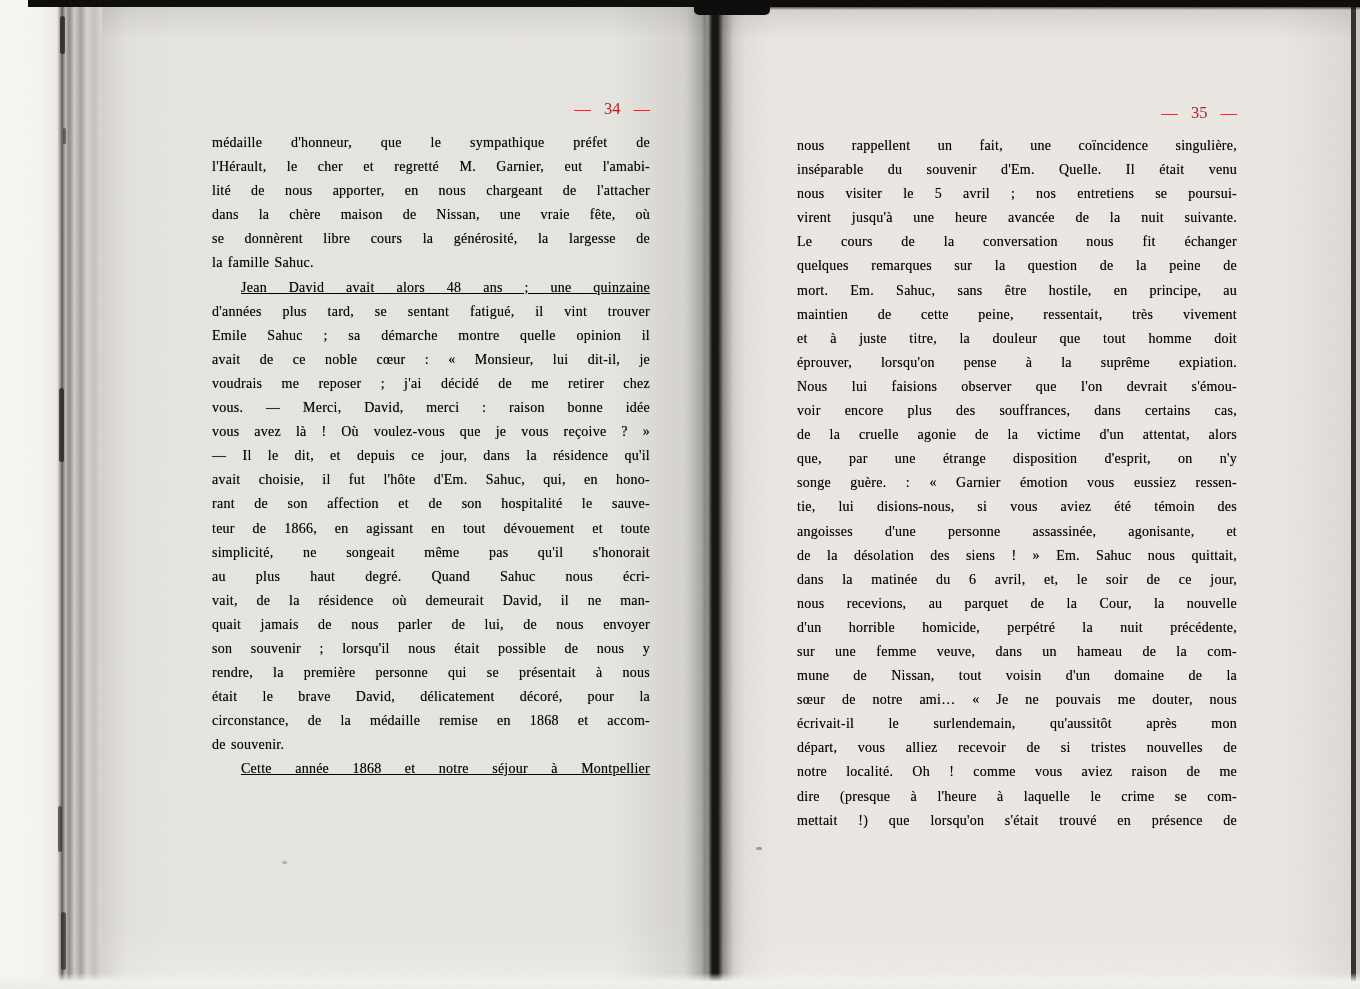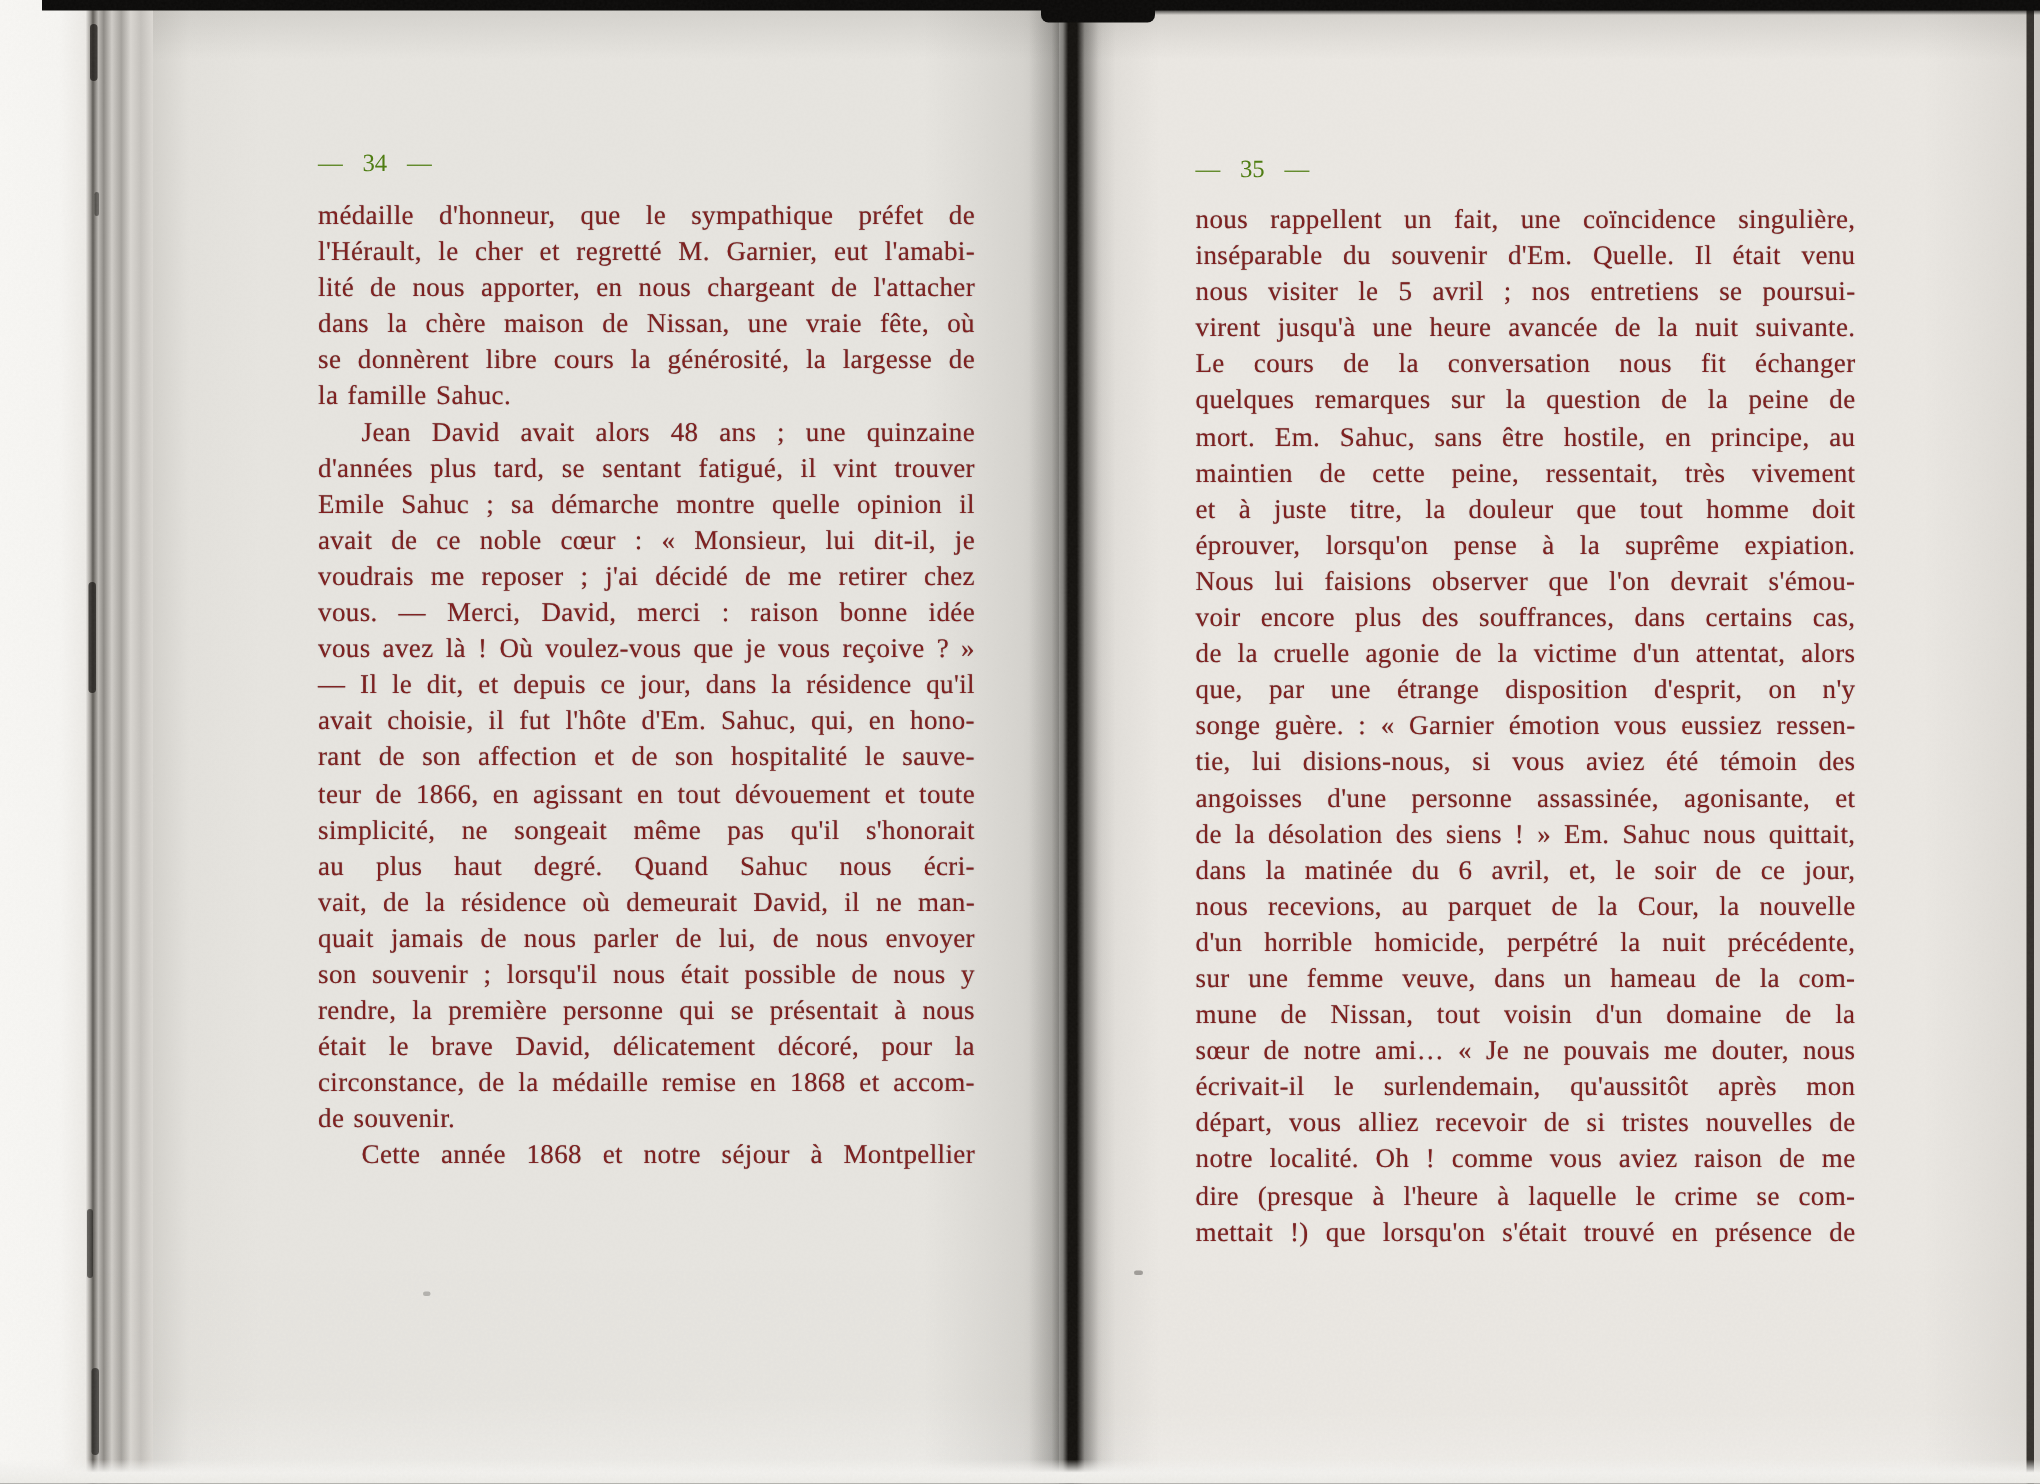--- a/index.html
+++ b/index.html
@@ -80,38 +80,38 @@
   .m1 { left: 60px; top: 16px;  width: 5px; height: 38px; }
   .m2 { left: 63px; top: 128px; width: 3px; height: 16px; opacity: 0.5; }
   .m3 { left: 59px; top: 388px; width: 5px; height: 74px; }
   .m4 { left: 58px; top: 806px; width: 4px; height: 46px; opacity: 0.6; }
   .m5 { left: 61px; top: 912px; width: 5px; height: 58px; opacity: 0.65; }
   .dot1 { left: 756px; top: 847px; width: 6px; height: 3px; opacity: 0.35; }
   .dot2 { left: 282px; top: 861px; width: 5px; height: 3px; opacity: 0.25; }
 
   
   .page-number {
-    position: absolute; text-align: left;
-    font-size: 16.5px; color: #4d7c0f; word-spacing: 9px;
+    position: absolute; text-align: right;
+    font-size: 16.5px; color: #b91c1c; word-spacing: 9px;
   }
   .pn-left  { left: 212px; top: 99px;  width: 438px; }
   .pn-right { left: 797px; top: 103px; width: 440px; }
 
   .textblock {
     position: absolute;
-    font-size: 18px; line-height: 24.1px;
-    color: #7f1d1d; letter-spacing: 0.25px; word-spacing: 1.5px;
+    font-size: 14px; line-height: 24.1px;
+    color: #000000; letter-spacing: 0.25px; word-spacing: 1.5px;
     text-shadow: 0 0 0.7px rgba(53,49,45,0.65);
   }
   .tb-left  { left: 212px; top: 131px; width: 438px; }
   .tb-right { left: 797px; top: 134px; width: 440px; }
 
   .line { text-align: justify; text-align-last: justify; height: 24.1px; }
   .line.end { text-align-last: left; }
-  .line.indent { text-indent: 29px; }
+  .line.indent { text-indent: 29px; text-decoration: underline; }
 
   .grain { position: absolute; left: 0; top: 0; pointer-events: none; }
 </style>
 </head>
 <body>
 
 <div class="canvas">
 
   <div class="scanner-margin"></div>
   <div class="edge-stack"></div>

